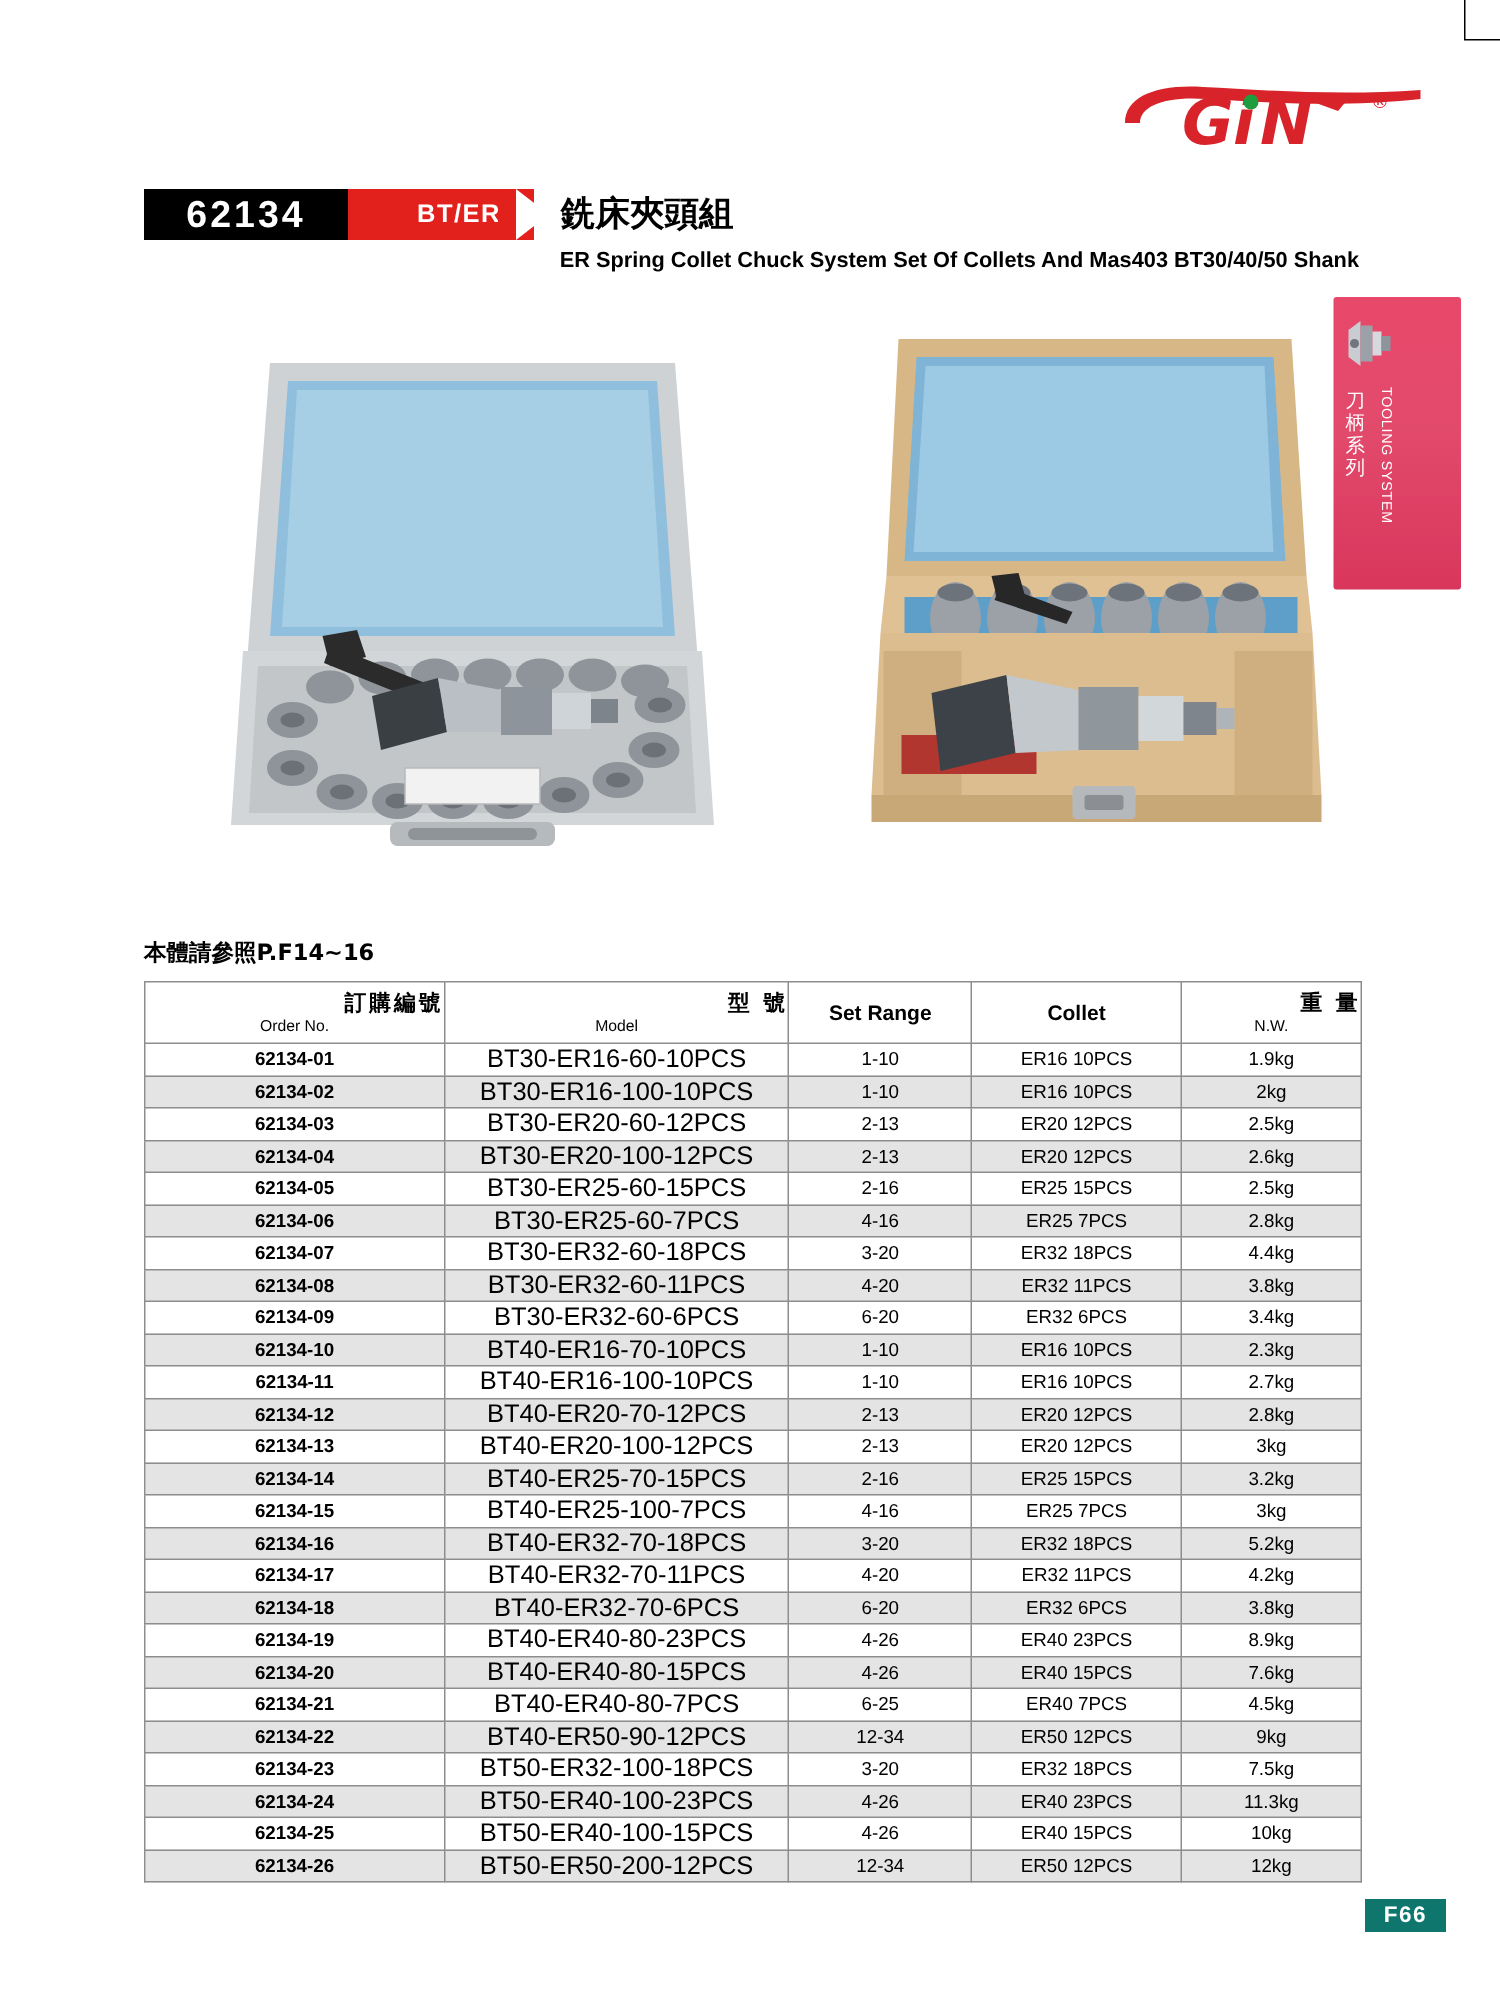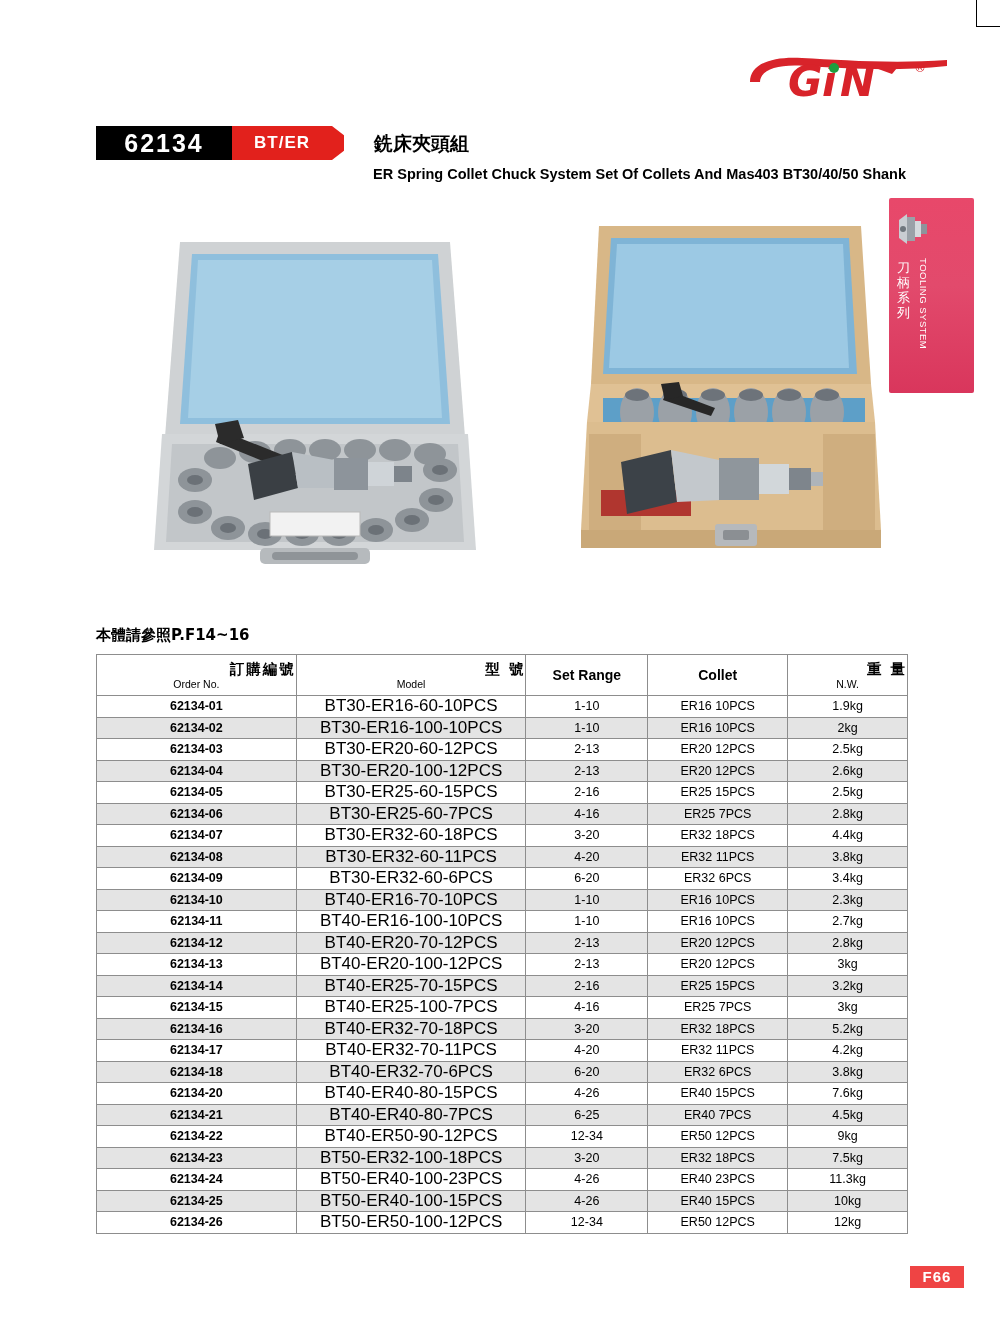--- a/index.html
+++ b/index.html
@@ -57,20 +57,21 @@
     position: absolute;
     left: 136px; top: 0;
     width: 100px; height: 34px;
     background: #e2211c;
     color: #fff;
     font-weight: bold;
     font-size: 17px;
     letter-spacing: 1px;
     text-align: center;
     line-height: 34px;
+    padding-left: 24px;
   }
   .hdr-arrow {
     position: absolute;
     left: 236px; top: 0;
     width: 0; height: 0;
     border-top: 17px solid transparent;
     border-bottom: 17px solid transparent;
     border-left: 22px solid #e2211c;
   }
   .hdr-arrow2 {
@@ -79,21 +80,21 @@
     width: 0; height: 0;
     border-top: 17px solid transparent;
     border-bottom: 17px solid transparent;
     border-left: 22px solid #ffffff;
   }
   .hdr-title {
     position: absolute;
     left: 278px; top: 0;
     height: 34px;
     line-height: 34px;
-    font-size: 19px;
+    font-size: 23px;
     font-weight: bold;
     font-family: "DejaVu Sans", "Liberation Sans", sans-serif;
     color: #000;
     white-space: nowrap;
   }
   .hdr-sub {
     position: absolute;
     top: 166px;
     left: 0;
     width: 906px;
@@ -211,21 +212,21 @@
   col.c4 { width: 140px; }
   col.c5 { width: 120px; }
 
   
   .page-badge {
     position: absolute;
     right: 36px;
     bottom: 50px;
     width: 54px;
     height: 22px;
-    background: #ef4444;
+    background: #0f766e;
     color: #fff;
     font-weight: bold;
     font-size: 15px;
     text-align: center;
     line-height: 22px;
     letter-spacing: 1px;
     margin-top: 28px;
   }
 </style>
 </head>
@@ -533,20 +534,27 @@
         <td class="col-weight">4.2kg</td>
       </tr>
       <tr>
         <td class="col-order">62134-18</td>
         <td class="col-model">BT40-ER32-70-6PCS</td>
         <td class="col-range">6-20</td>
         <td class="col-collet">ER32  6PCS</td>
         <td class="col-weight">3.8kg</td>
       </tr>
       <tr>
+        <td class="col-order">62134-19</td>
+        <td class="col-model">BT40-ER40-80-23PCS</td>
+        <td class="col-range">4-26</td>
+        <td class="col-collet">ER40  23PCS</td>
+        <td class="col-weight">8.9kg</td>
+      </tr>
+      <tr>
         <td class="col-order">62134-20</td>
         <td class="col-model">BT40-ER40-80-15PCS</td>
         <td class="col-range">4-26</td>
         <td class="col-collet">ER40  15PCS</td>
         <td class="col-weight">7.6kg</td>
       </tr>
       <tr>
         <td class="col-order">62134-21</td>
         <td class="col-model">BT40-ER40-80-7PCS</td>
         <td class="col-range">6-25</td>
@@ -576,21 +584,21 @@
       </tr>
       <tr>
         <td class="col-order">62134-25</td>
         <td class="col-model">BT50-ER40-100-15PCS</td>
         <td class="col-range">4-26</td>
         <td class="col-collet">ER40  15PCS</td>
         <td class="col-weight">10kg</td>
       </tr>
       <tr>
         <td class="col-order">62134-26</td>
-        <td class="col-model">BT50-ER50-100-12PCS</td>
+        <td class="col-model">BT50-ER50-200-12PCS</td>
         <td class="col-range">12-34</td>
         <td class="col-collet">ER50  12PCS</td>
         <td class="col-weight">12kg</td>
       </tr>
     </tbody>
 </table>
 
 <div class="page-badge">F66</div>
 
 </body></html>

